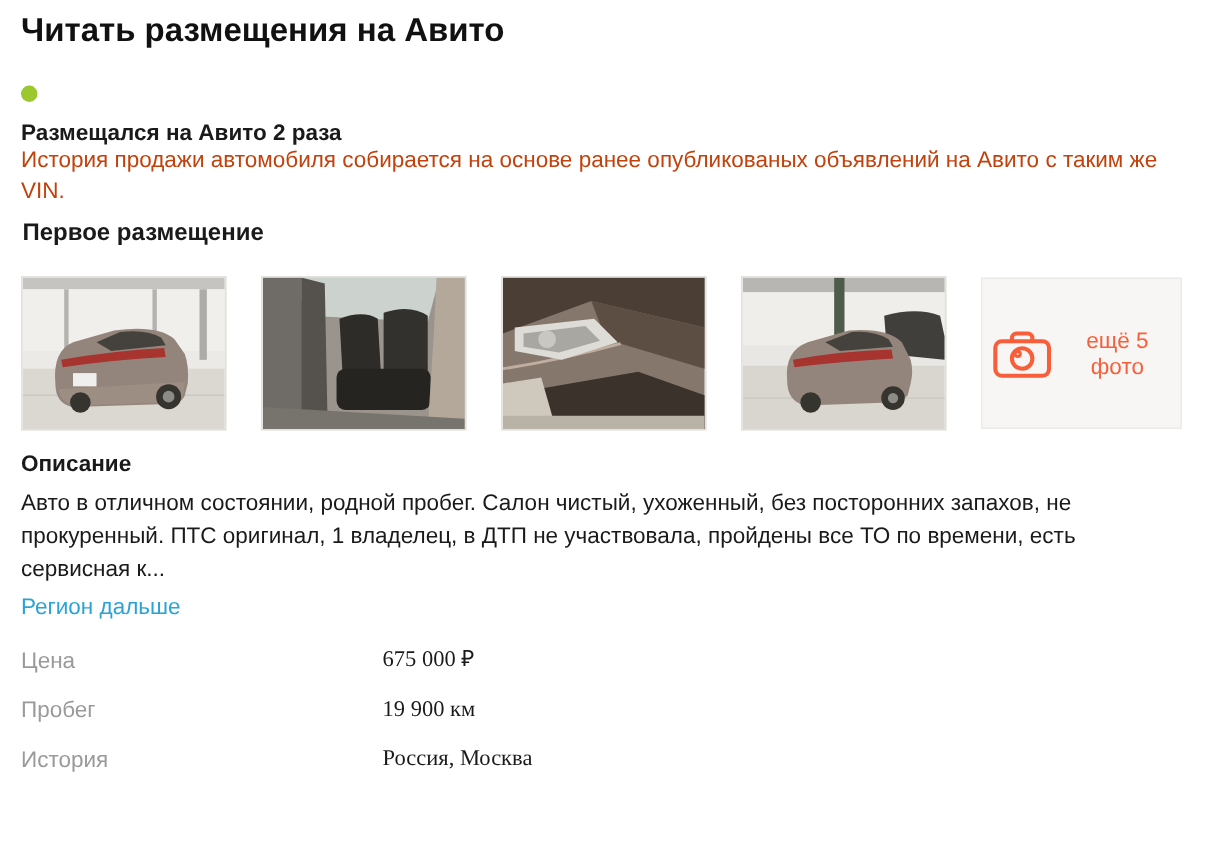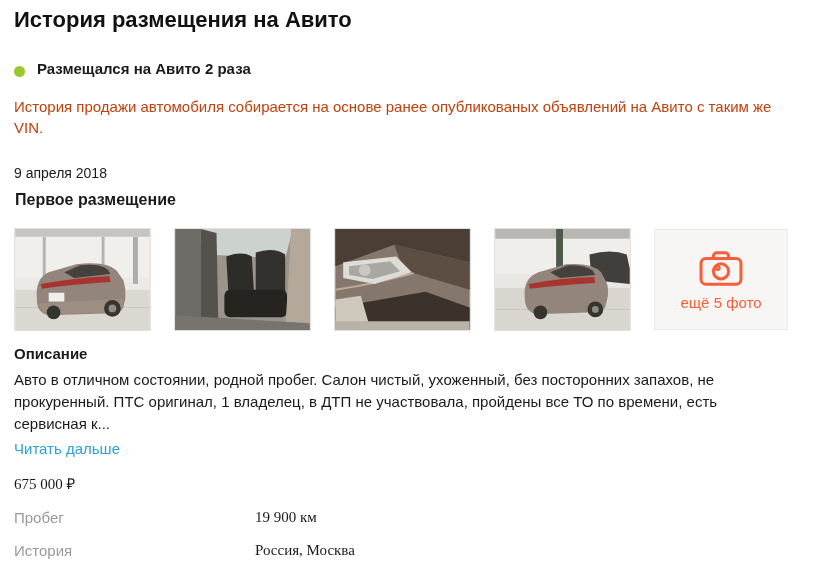--- a/index.html
+++ b/index.html
@@ -17,23 +17,24 @@
     margin: 5px 0 0;
     font-size: 22px;
     line-height: 30px;
     font-weight: bold;
     color: #111;
   }
 
   .status-row {
     margin-top: 22px;
     display: flex;
-    align-items: flex-end;
+    align-items: flex-start;
     gap: 12px;
     height: 20px;
+    flex-direction: column;
   }
   .status-dot {
     width: 11px; height: 11px;
     border-radius: 50%;
     background: #9ac82e;
     flex: 0 0 auto;
   }
   .status-text { font-weight: bold; font-size: 15px; }
 
   .intro {
@@ -73,21 +74,21 @@
     background: #eceae6;
   }
   figure.photo svg { display: block; width: 100%; height: 100%; }
 
   .more-photos {
     width: 134px; height: 101px;
     margin-top: 1px;
     background: #f7f6f4;
     border: 1px solid #eceae7;
     display: flex;
-    flex-direction: column;
+    flex-direction: row;
     align-items: center;
     justify-content: center;
     gap: 7px;
     color: #f85e39;
     cursor: pointer;
     font-family: "Liberation Sans", sans-serif;
   }
   .more-photos svg { display: block; }
   .more-photos span { font-size: 15px; color: #f85e39; }
 
@@ -122,30 +123,29 @@
     line-height: 17px;
   }
   .details .label { color: #9a9a9a; }
   .details .value { color: #1a1a1a; font-family: Liberation Serif, serif; }
 </style>
 </head>
 <body>
 
 <main>
 
-  <h1 class="page-title">История размещения на Авито</h1>
+  <h1 class="page-title">Читать размещения на Авито</h1>
 
   <div class="status-row">
     <span class="status-dot"></span>
     <span class="status-text">Размещался на Авито 2 раза</span>
   </div>
 
   <p class="intro">История продажи автомобиля собирается на основе ранее опубликованых объявлений на Авито с таким же VIN.</p>
 
-  <div class="placement-date">9 апреля 2018</div>
 
   <h2 class="placement-heading">Первое размещение</h2>
 
   <div class="photos">
 
     <figure class="photo">
       <svg viewBox="0 0 137 103">
         <rect width="137" height="103" fill="#eceae6"></rect>
         <rect width="137" height="8" fill="#c6c4c0"></rect>
         <rect y="8" width="137" height="42" fill="#f1efec"></rect>
@@ -220,24 +220,25 @@
         <circle cx="20.5" cy="20" r="2" stroke-width="2.4"></circle>
       </svg>
       <span>ещё 5 фото</span>
     </button>
   </div>
 
   <h3 class="description-heading">Описание</h3>
 
   <p class="description-text">Авто в отличном состоянии, родной пробег. Салон чистый, ухоженный, без посторонних запахов, не прокуренный. ПТС оригинал, 1 владелец, в ДТП не участвовала, пройдены все ТО по времени, есть сервисная к...</p>
 
-  <a class="read-more" href="#">Читать дальше</a>
+  <a class="read-more" href="#">Регион дальше</a>
 
   <div class="details">
     <div class="row">
+      <div class="label">Цена</div>
       <div class="value">675 000 ₽</div>
     </div>
     <div class="row">
       <div class="label">Пробег</div>
       <div class="value">19 900 км</div>
     </div>
     <div class="row">
       <div class="label">История</div>
       <div class="value">Россия, Москва</div>
     </div>

